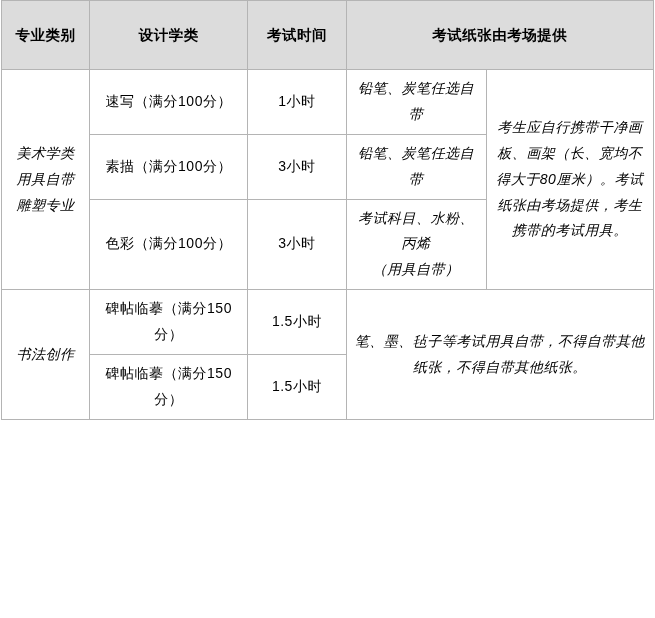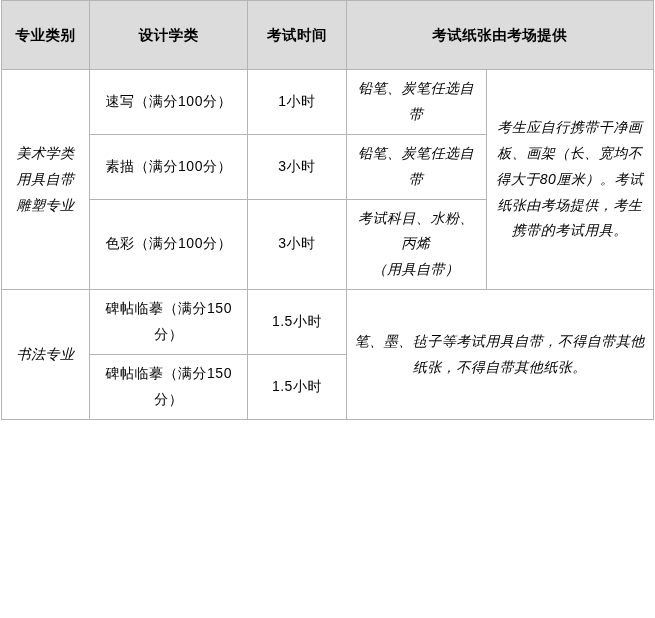--- a/index.html
+++ b/index.html
@@ -95,21 +95,21 @@
     <tr>
       <td>色彩（满分100分）</td>
       <td>3小时</td>
       <td class="nowrap-pad">
         <div>考试科目、水粉、丙烯</div>
         <div>（用具自带）</div>
       </td>
     </tr>
 
     <tr>
-      <td rowspan="2" class="cell-major">书法专业</td>
+      <td rowspan="2" class="cell-major">书法创作</td>
       <td>碑帖临摹（满分150分）</td>
       <td>1.5小时</td>
       <td colspan="2" rowspan="2" class="cell-note nowrap-pad">笔、墨、毡子等考试用具自带，不得自带其他纸张，不得自带其他纸张。</td>
     </tr>
 
     <tr>
       <td>碑帖临摹（满分150分）</td>
       <td>1.5小时</td>
     </tr>
 

